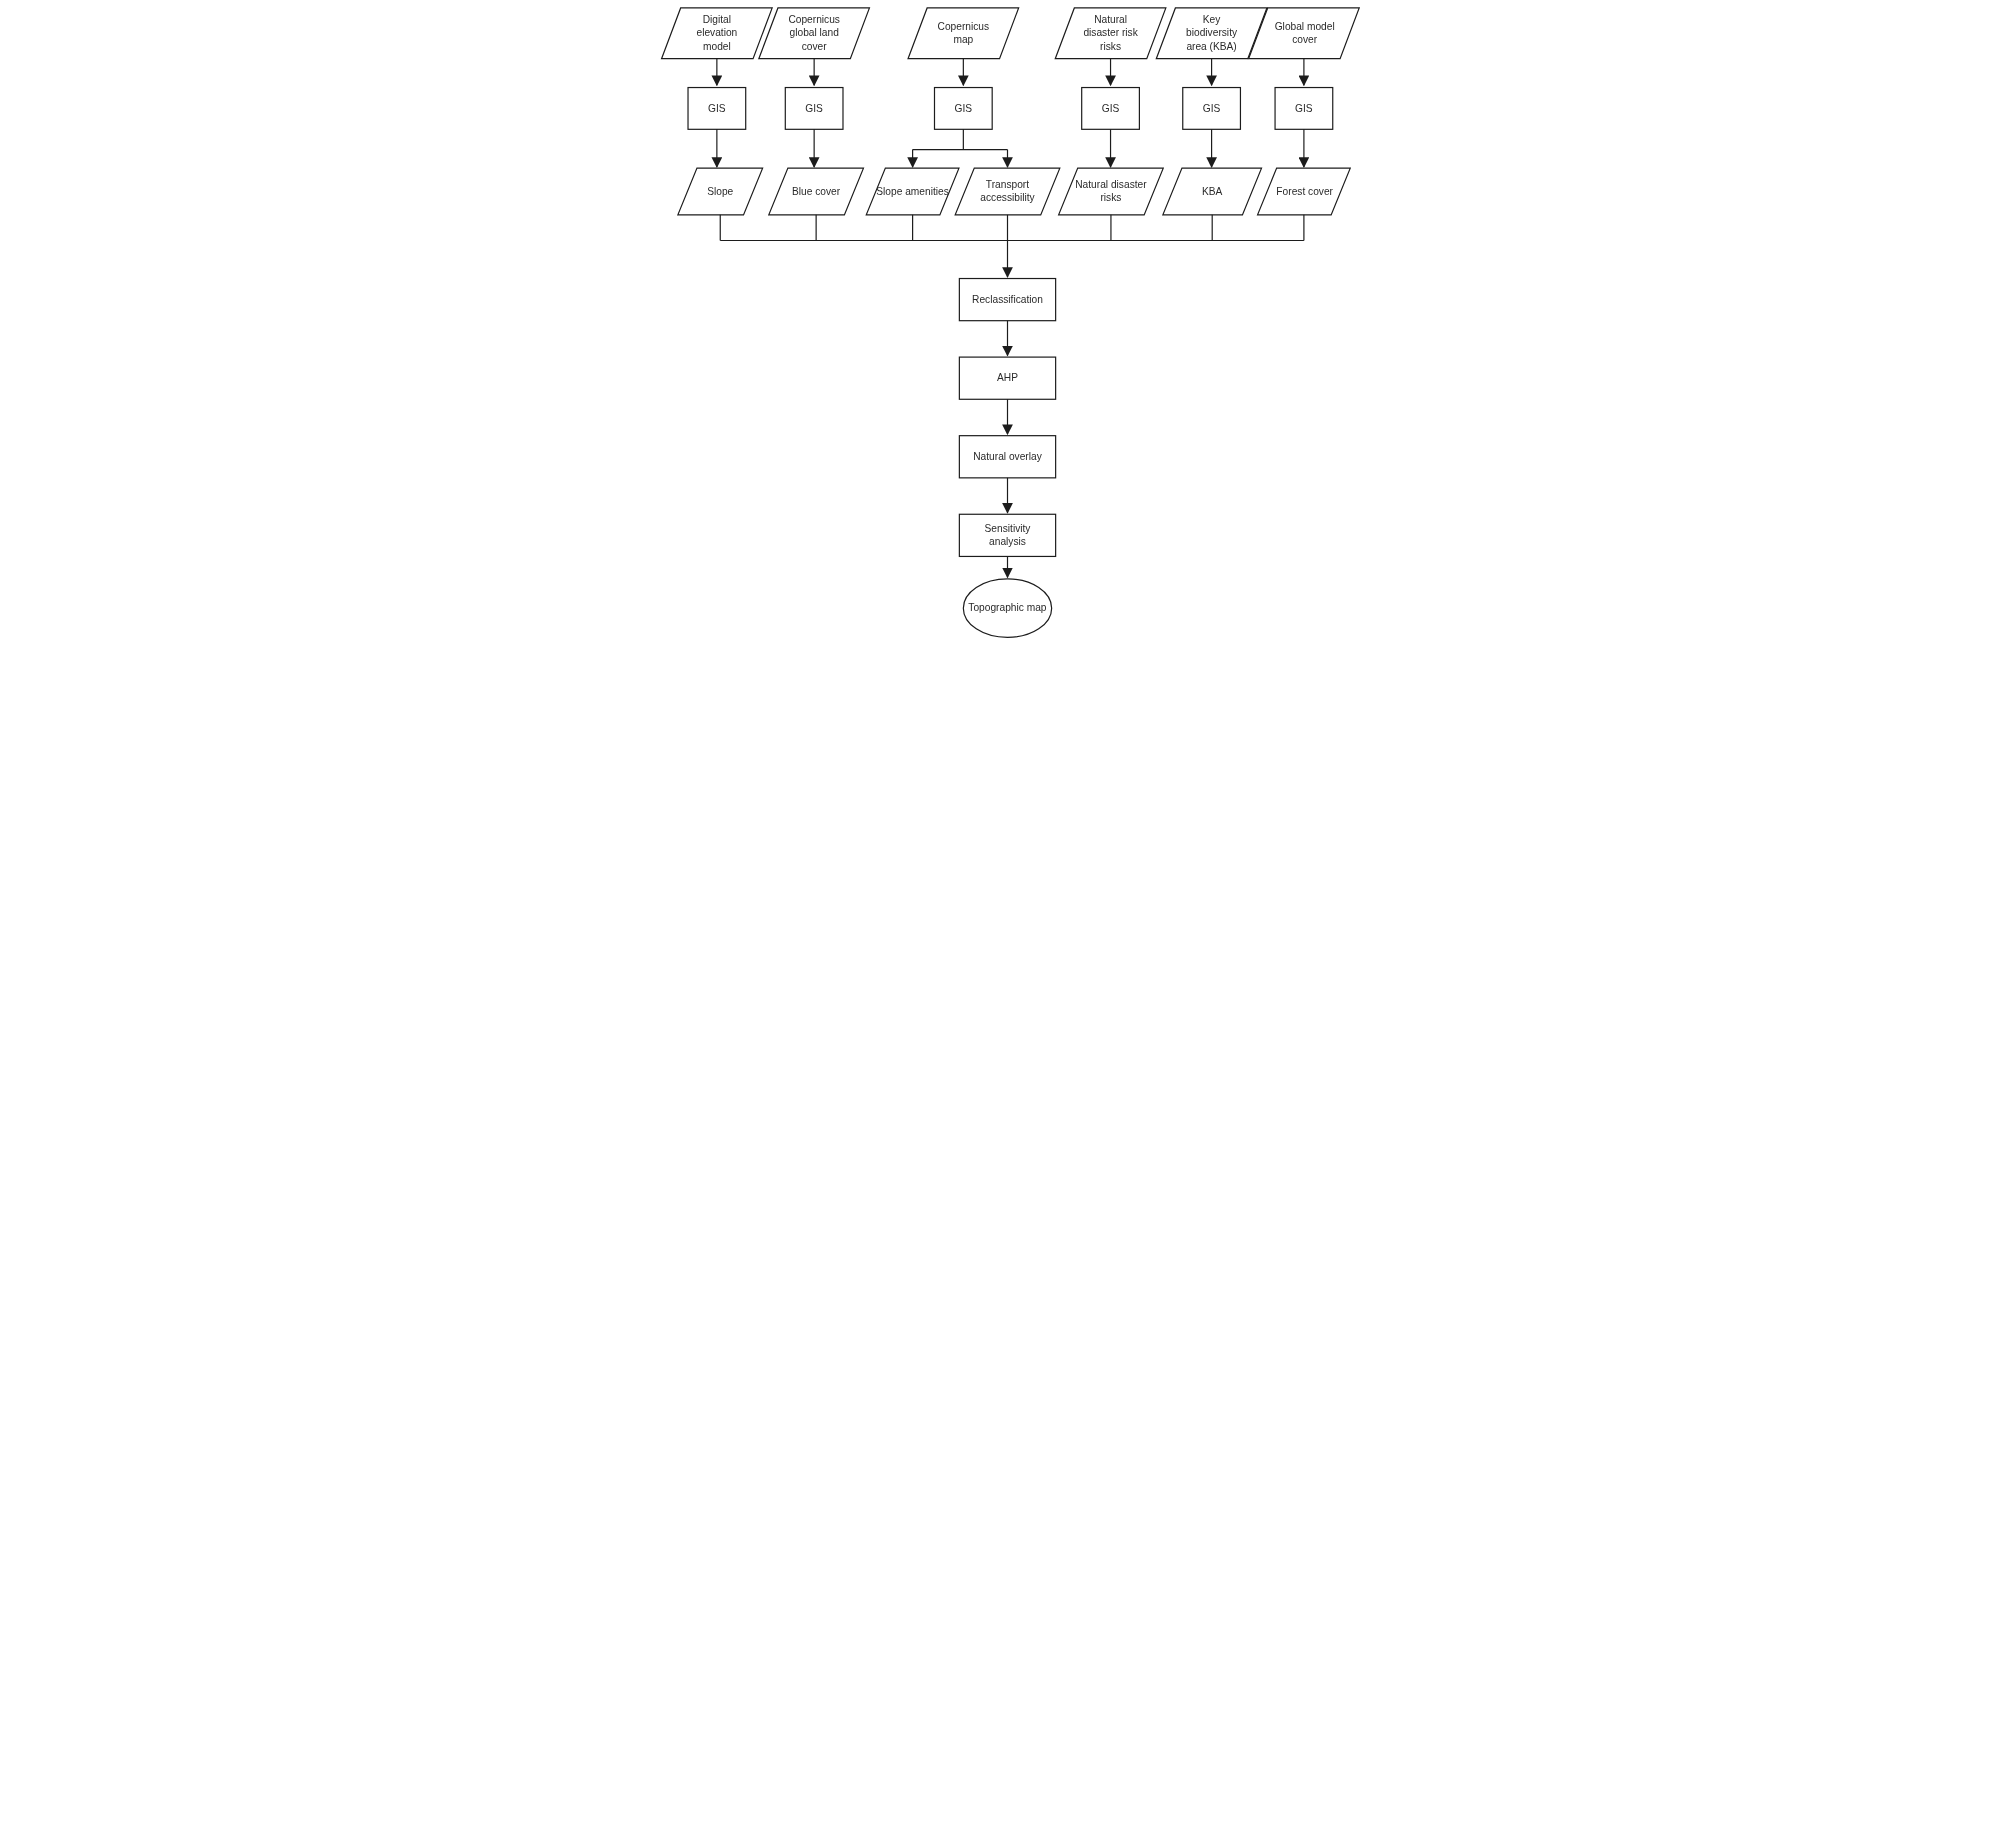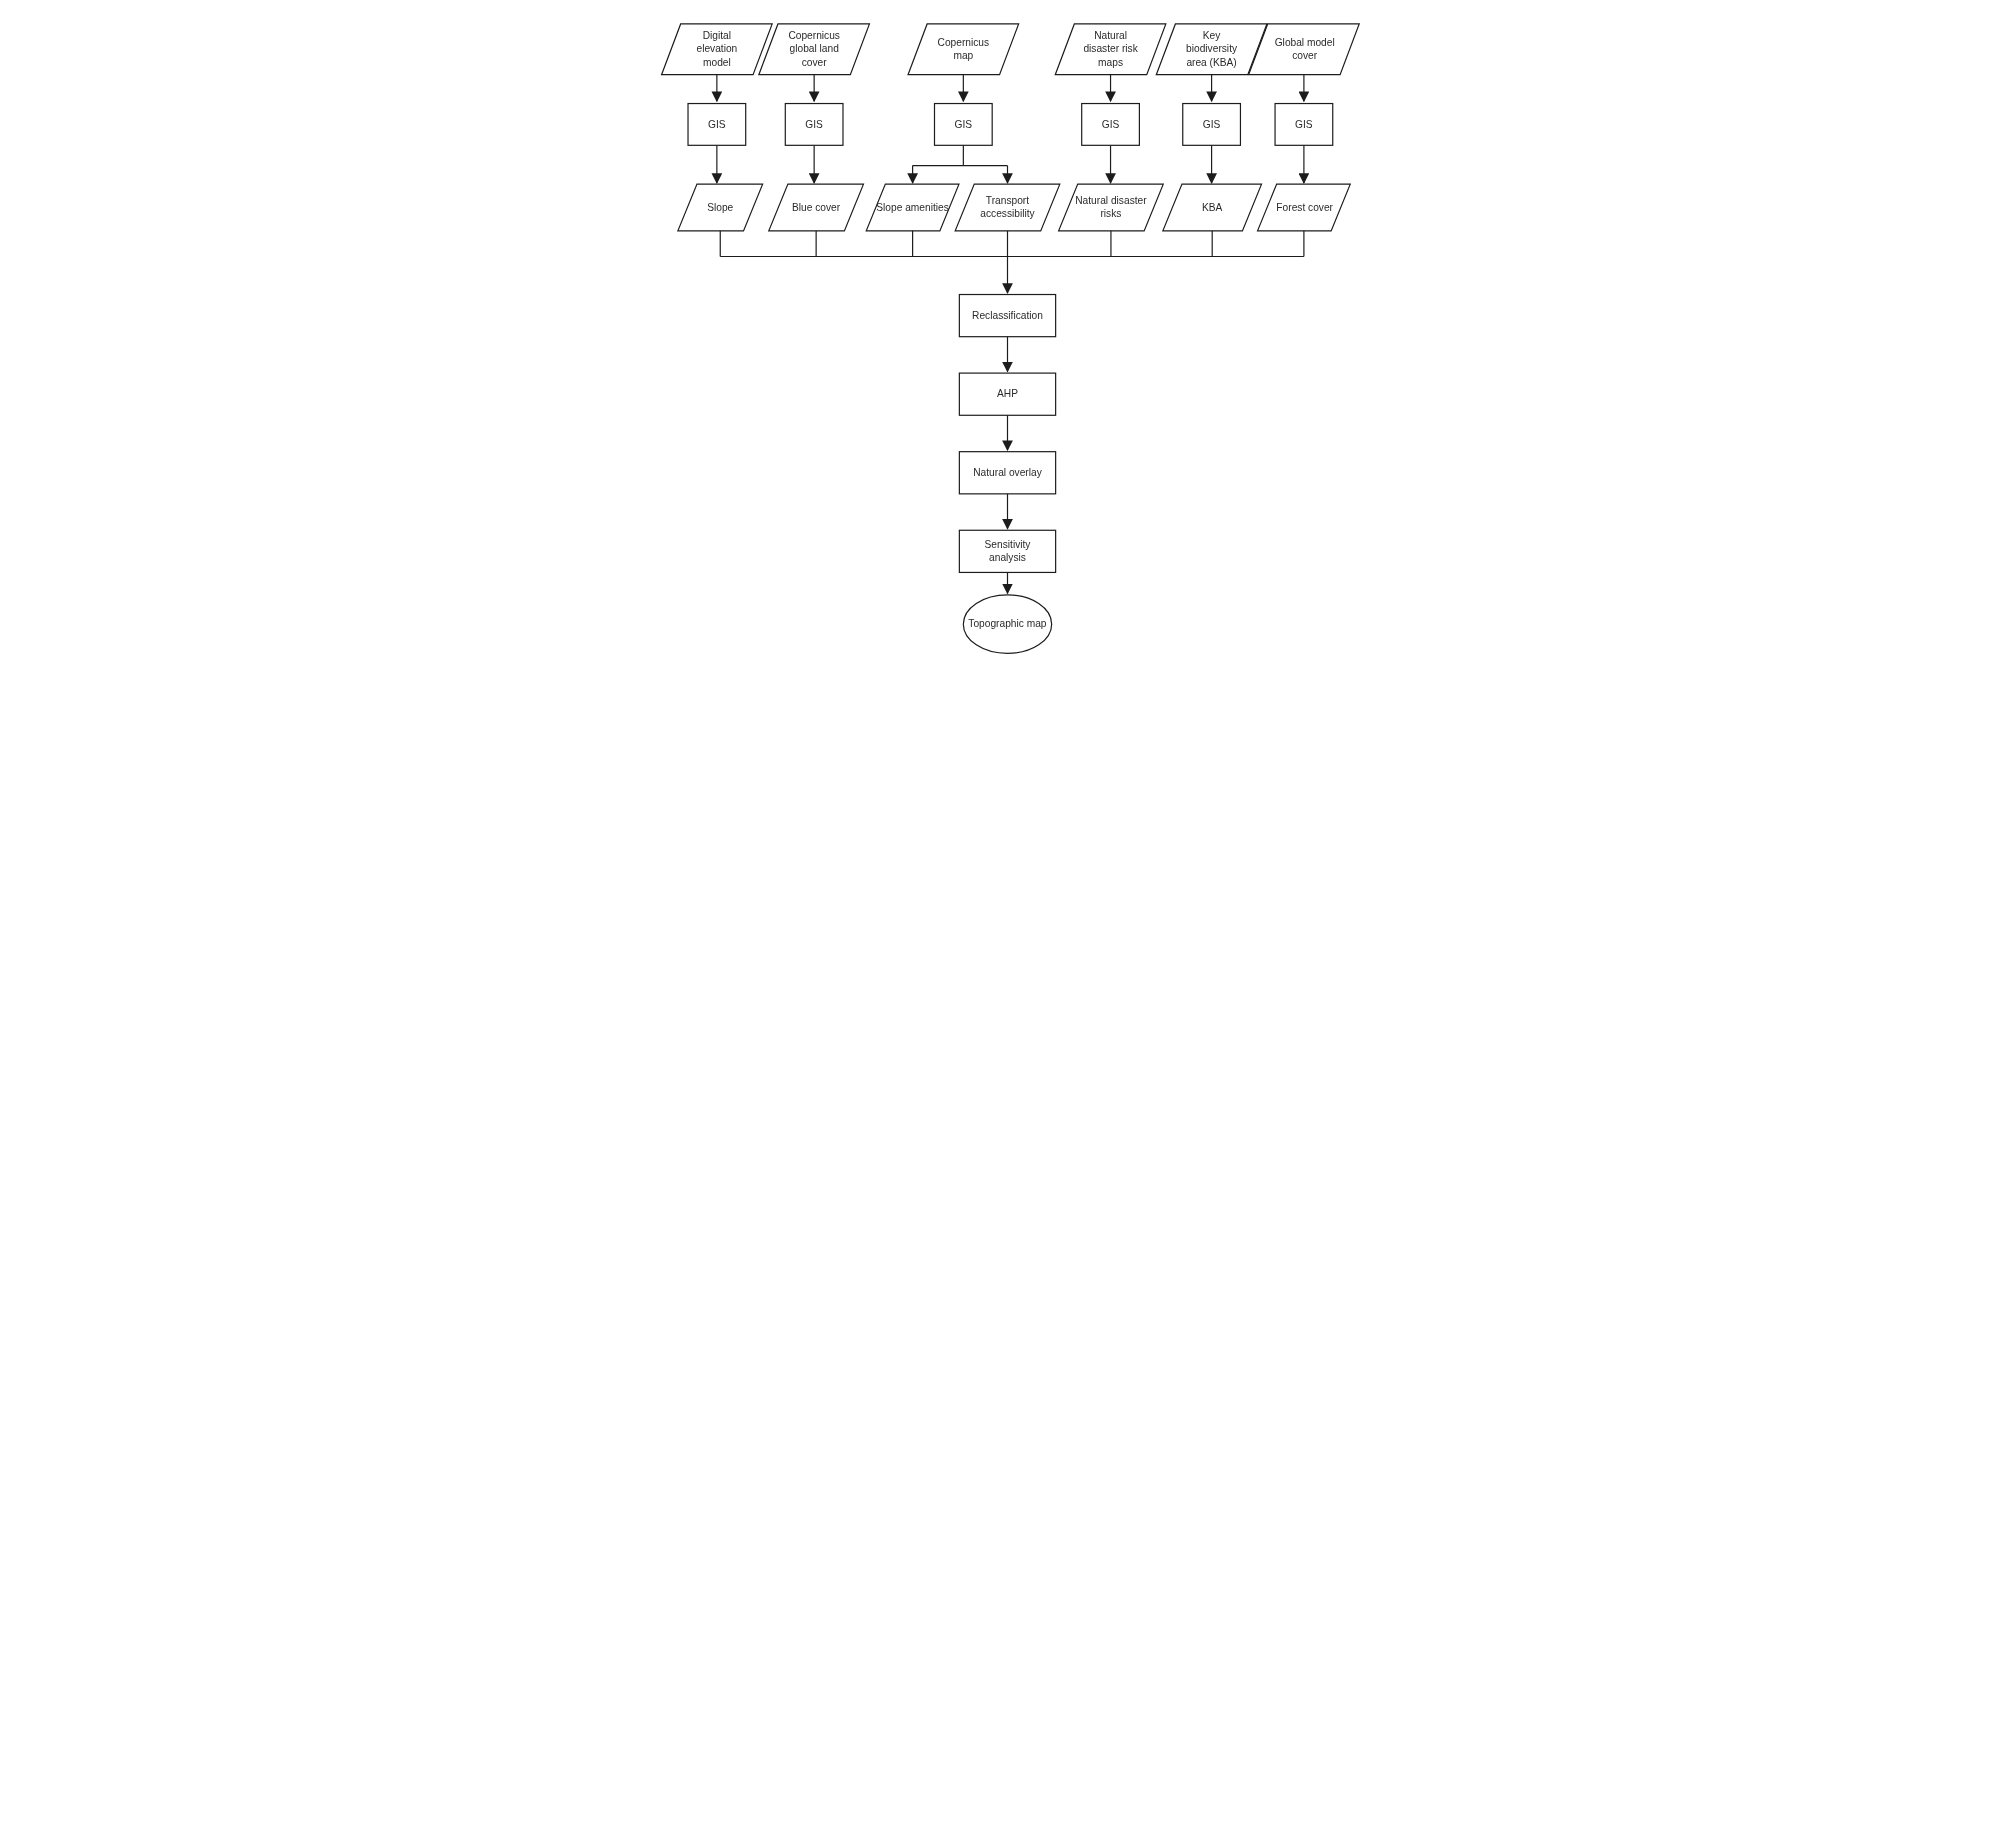--- a/index.html
+++ b/index.html
@@ -6,21 +6,21 @@
   html, body {
     margin: 0;
     padding: 0;
     background: #ffffff;
     font-family: "Liberation Sans", "DejaVu Sans", sans-serif;
   }
   .canvas {
     position: relative;
     width: 705px;
     height: 639px;
-    margin: 16px auto;
+    margin: 0 auto;
     background: #ffffff;
     overflow: hidden;
   }
   .edges-layer {
     position: absolute;
     inset: 0;
     width: 100%;
     height: 100%;
     display: block;
   }
@@ -121,21 +121,21 @@
   <div class="node-label" style="left:2.57%;top:1.25%;width:12.42%;height:7.94%">Digital
 elevation
 model</div>
   <div class="node-label" style="left:16.37%;top:1.25%;width:12.42%;height:7.94%">Copernicus
 global land
 cover</div>
   <div class="node-label" style="left:37.53%;top:1.25%;width:12.42%;height:7.94%">Copernicus
 map</div>
   <div class="node-label" style="left:58.41%;top:1.25%;width:12.42%;height:7.94%">Natural
 disaster risk
-maps</div>
+risks</div>
   <div class="node-label" style="left:72.74%;top:1.25%;width:12.42%;height:7.94%">Key
 biodiversity
 area (KBA)</div>
   <div class="node-label" style="left:85.95%;top:1.25%;width:12.42%;height:7.94%">Global model
 cover</div>
 
   <div class="node-label" style="left:4.68%;top:13.70%;width:8.18%;height:6.54%">GIS</div>
   <div class="node-label" style="left:18.48%;top:13.70%;width:8.18%;height:6.54%">GIS</div>
   <div class="node-label" style="left:39.64%;top:13.70%;width:8.18%;height:6.54%">GIS</div>
   <div class="node-label" style="left:60.52%;top:13.70%;width:8.18%;height:6.54%">GIS</div>

